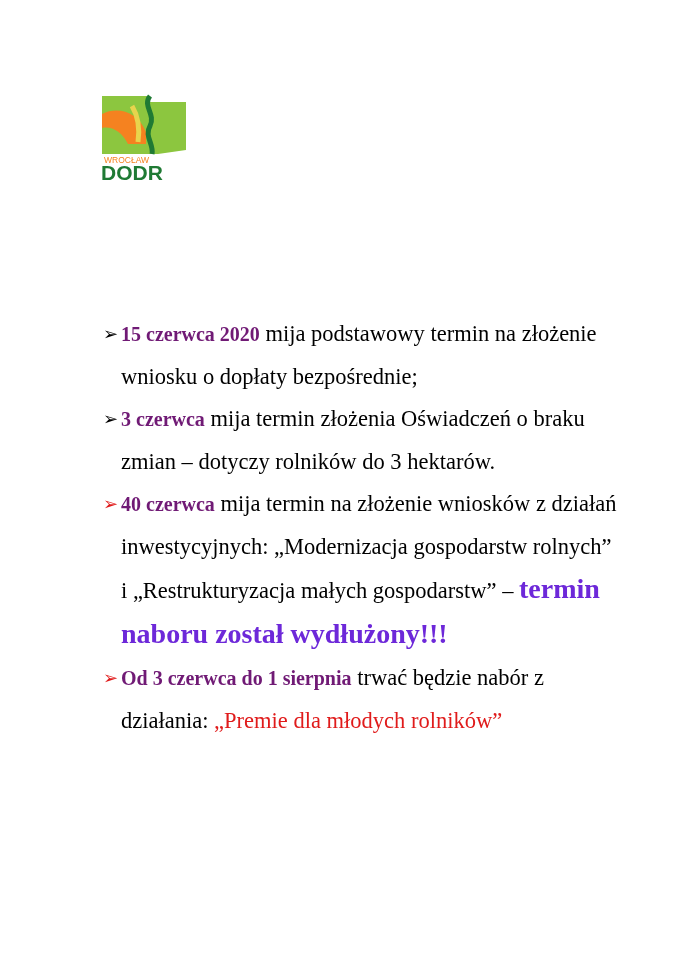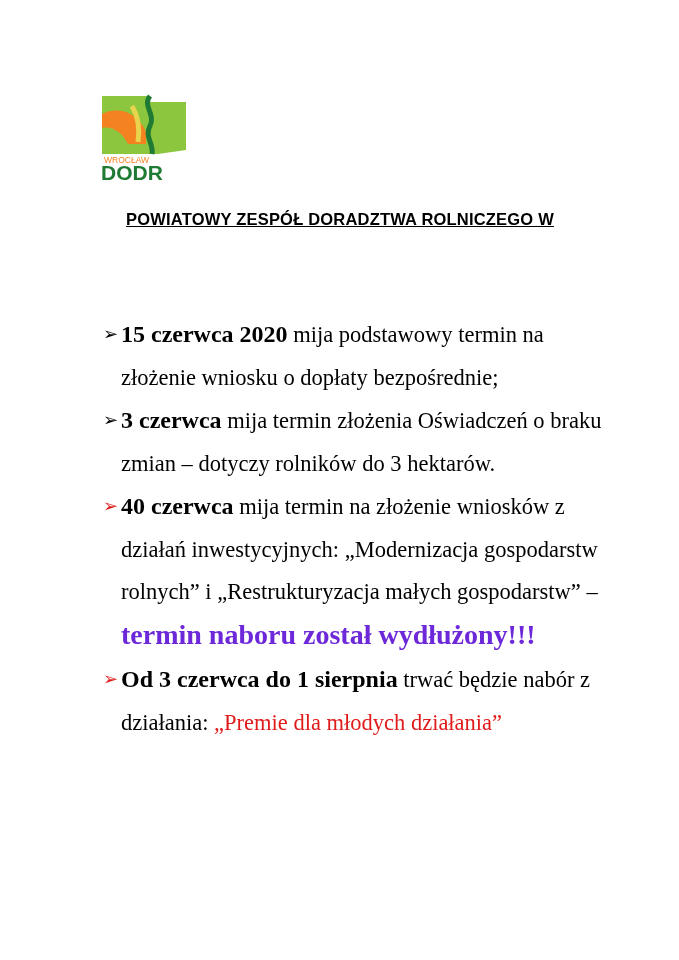--- a/index.html
+++ b/index.html
@@ -6,50 +6,49 @@
   body { width:679px; height:960px; position:relative; overflow:hidden; font-family:"Liberation Serif", serif; }
   .logo { position:absolute; left:98px; top:92px; width:92px; height:90px; }
   .title { position:absolute; left:60px; top:205px; width:560px; text-align:center;
     font-family:"Liberation Sans", sans-serif; font-weight:bold; font-size:16.5px; line-height:28px;
     color:#000; text-decoration:underline; letter-spacing:0.2px; }
   .list { position:absolute; left:103px; top:313px; width:520px; margin:0; padding:0; list-style:none; }
   .item { position:relative; padding-left:18px; font-size:22.5px; line-height:42.5px; color:#000; }
   .arrow { position:absolute; left:0; top:0; font-size:18px; line-height:42.5px; font-family:"DejaVu Sans", sans-serif; }
   .arrow.black { color:#000; }
   .arrow.red { color:#e01b1b; }
-  .hl { color:#000000; font-weight:bold; font-size:24px; }
+  .hl { color:#701a75; font-weight:bold; font-size:20px; }
   .hl-small { color:#6d28d9; font-weight:bold; font-size:28px;margin-top:6px; }
   .red-text { color:#e01b1b; }
 </style>
 </head>
 <body>
 
 <svg class="logo" viewBox="0 0 92 90">
   <polygon points="4,4 52,4 52,10 88,10 88,58 60,62 4,62" fill="#8cc63f"></polygon>
   <path d="M4,22 C20,14 40,20 48,40 L48,52 L30,52 C24,40 14,34 4,36 Z" fill="#f58220"></path>
   <path d="M34,14 C40,24 42,36 40,50" stroke="#e8d44d" stroke-width="5" fill="none"></path>
   <path d="M52,4 C44,14 58,22 52,34 C46,44 56,52 54,62" stroke="#1f7a34" stroke-width="5" fill="none"></path>
   <text x="6" y="71" font-family="Liberation Sans, sans-serif" font-size="8.5" fill="#f58220">WROCŁAW</text>
   <text x="3" y="88" font-family="Liberation Sans, sans-serif" font-weight="bold" font-size="21" fill="#1f7a34">DODR</text>
 </svg>
 
 <div class="title">
-  <div>POWIATOWY ZESPÓŁ DORADZTWA ROLNICZEGO W</div>
 </div>
 
 <ul class="list">
   <li class="item">
     <span class="arrow black">➢</span>
     <span class="hl">15 czerwca 2020</span><span> mija podstawowy termin na złożenie wniosku o dopłaty bezpośrednie;</span>
   </li>
   <li class="item">
     <span class="arrow black">➢</span>
     <span class="hl">3 czerwca</span><span> mija termin złożenia Oświadczeń o braku zmian – dotyczy rolników do 3 hektarów.</span>
   </li>
   <li class="item">
     <span class="arrow red">➢</span>
     <span class="hl">40 czerwca</span><span> mija termin na złożenie wniosków z działań inwestycyjnych: „Modernizacja gospodarstw rolnych” i „Restrukturyzacja małych gospodarstw” – </span><span class="hl-small">termin naboru został wydłużony!!!</span>
   </li>
   <li class="item">
     <span class="arrow red">➢</span>
-    <span class="hl">Od 3 czerwca do 1 sierpnia</span><span> trwać będzie nabór z działania: </span><span class="red-text">„Premie dla młodych działania”</span>
+    <span class="hl">Od 3 czerwca do 1 sierpnia</span><span> trwać będzie nabór z działania: </span><span class="red-text">„Premie dla młodych rolników”</span>
   </li>
 </ul>
 
 </body></html>

